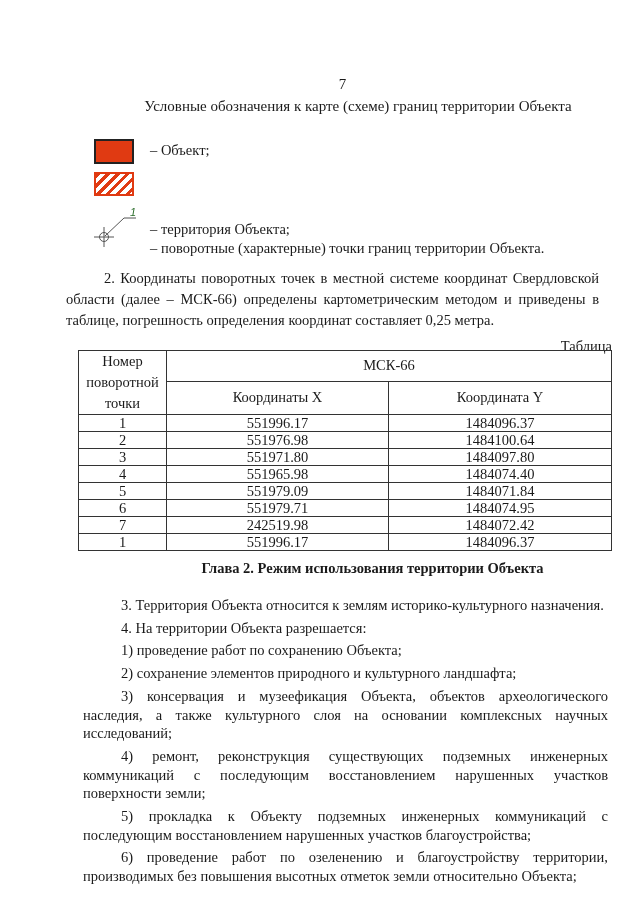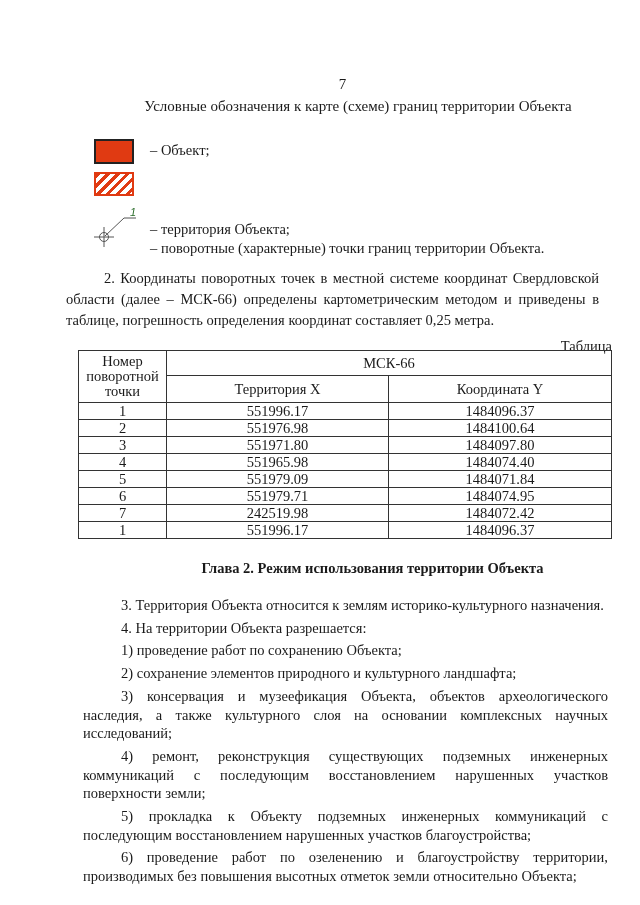--- a/index.html
+++ b/index.html
@@ -23,21 +23,21 @@
   .table-caption { position: absolute; top: 338px; right: 28px; font-size: 14.5px; }
 
   table.coords {
     position: absolute; top: 350px; left: 78px; width: 534px; border-collapse: collapse;
     font-size: 14.5px; text-align: center;
   }
   table.coords td, table.coords th { border: 1px solid #333; font-weight: normal; padding: 0; }
   table.coords .h1 { height: 25px; }
   table.coords .h2 { height: 27px; }
   table.coords tbody td { height: 16px; line-height: 16px; }
-  .col-num { width: 87px; line-height: 15px; }
+  .col-num { width: 87px; line-height: 21px; }
   .col-x { width: 221px; }
 
   .chapter-title { position: absolute; top: 560px; left: 0; width: 640px; text-align: center; font-size: 14.5px; font-weight: bold; padding-left: 105px; box-sizing: border-box; }
   .para-block { position: absolute; top: 592px; left: 79px; width: 533px; font-size: 14.5px; line-height: 18.7px; }
   .para-block p { margin: 4px; text-align: justify; text-indent: 38px; }
 </style>
 </head>
 <body>
 
 <div class="page-number">7</div>
@@ -71,21 +71,21 @@
 
 <div class="table-caption">Таблица</div>
 
 <table class="coords">
   <thead>
     <tr class="h1">
       <th rowspan="2" class="col-num">Номер поворотной точки</th>
       <th colspan="2">МСК-66</th>
     </tr>
     <tr class="h2">
-      <th class="col-x">Территория X</th>
+      <th class="col-x">Координаты X</th>
       <th>Координата Y</th>
     </tr>
   </thead>
   <tbody>
     <tr>
         <td>1</td>
         <td>551996.17</td>
         <td>1484096.37</td>
       </tr>
     <tr>

